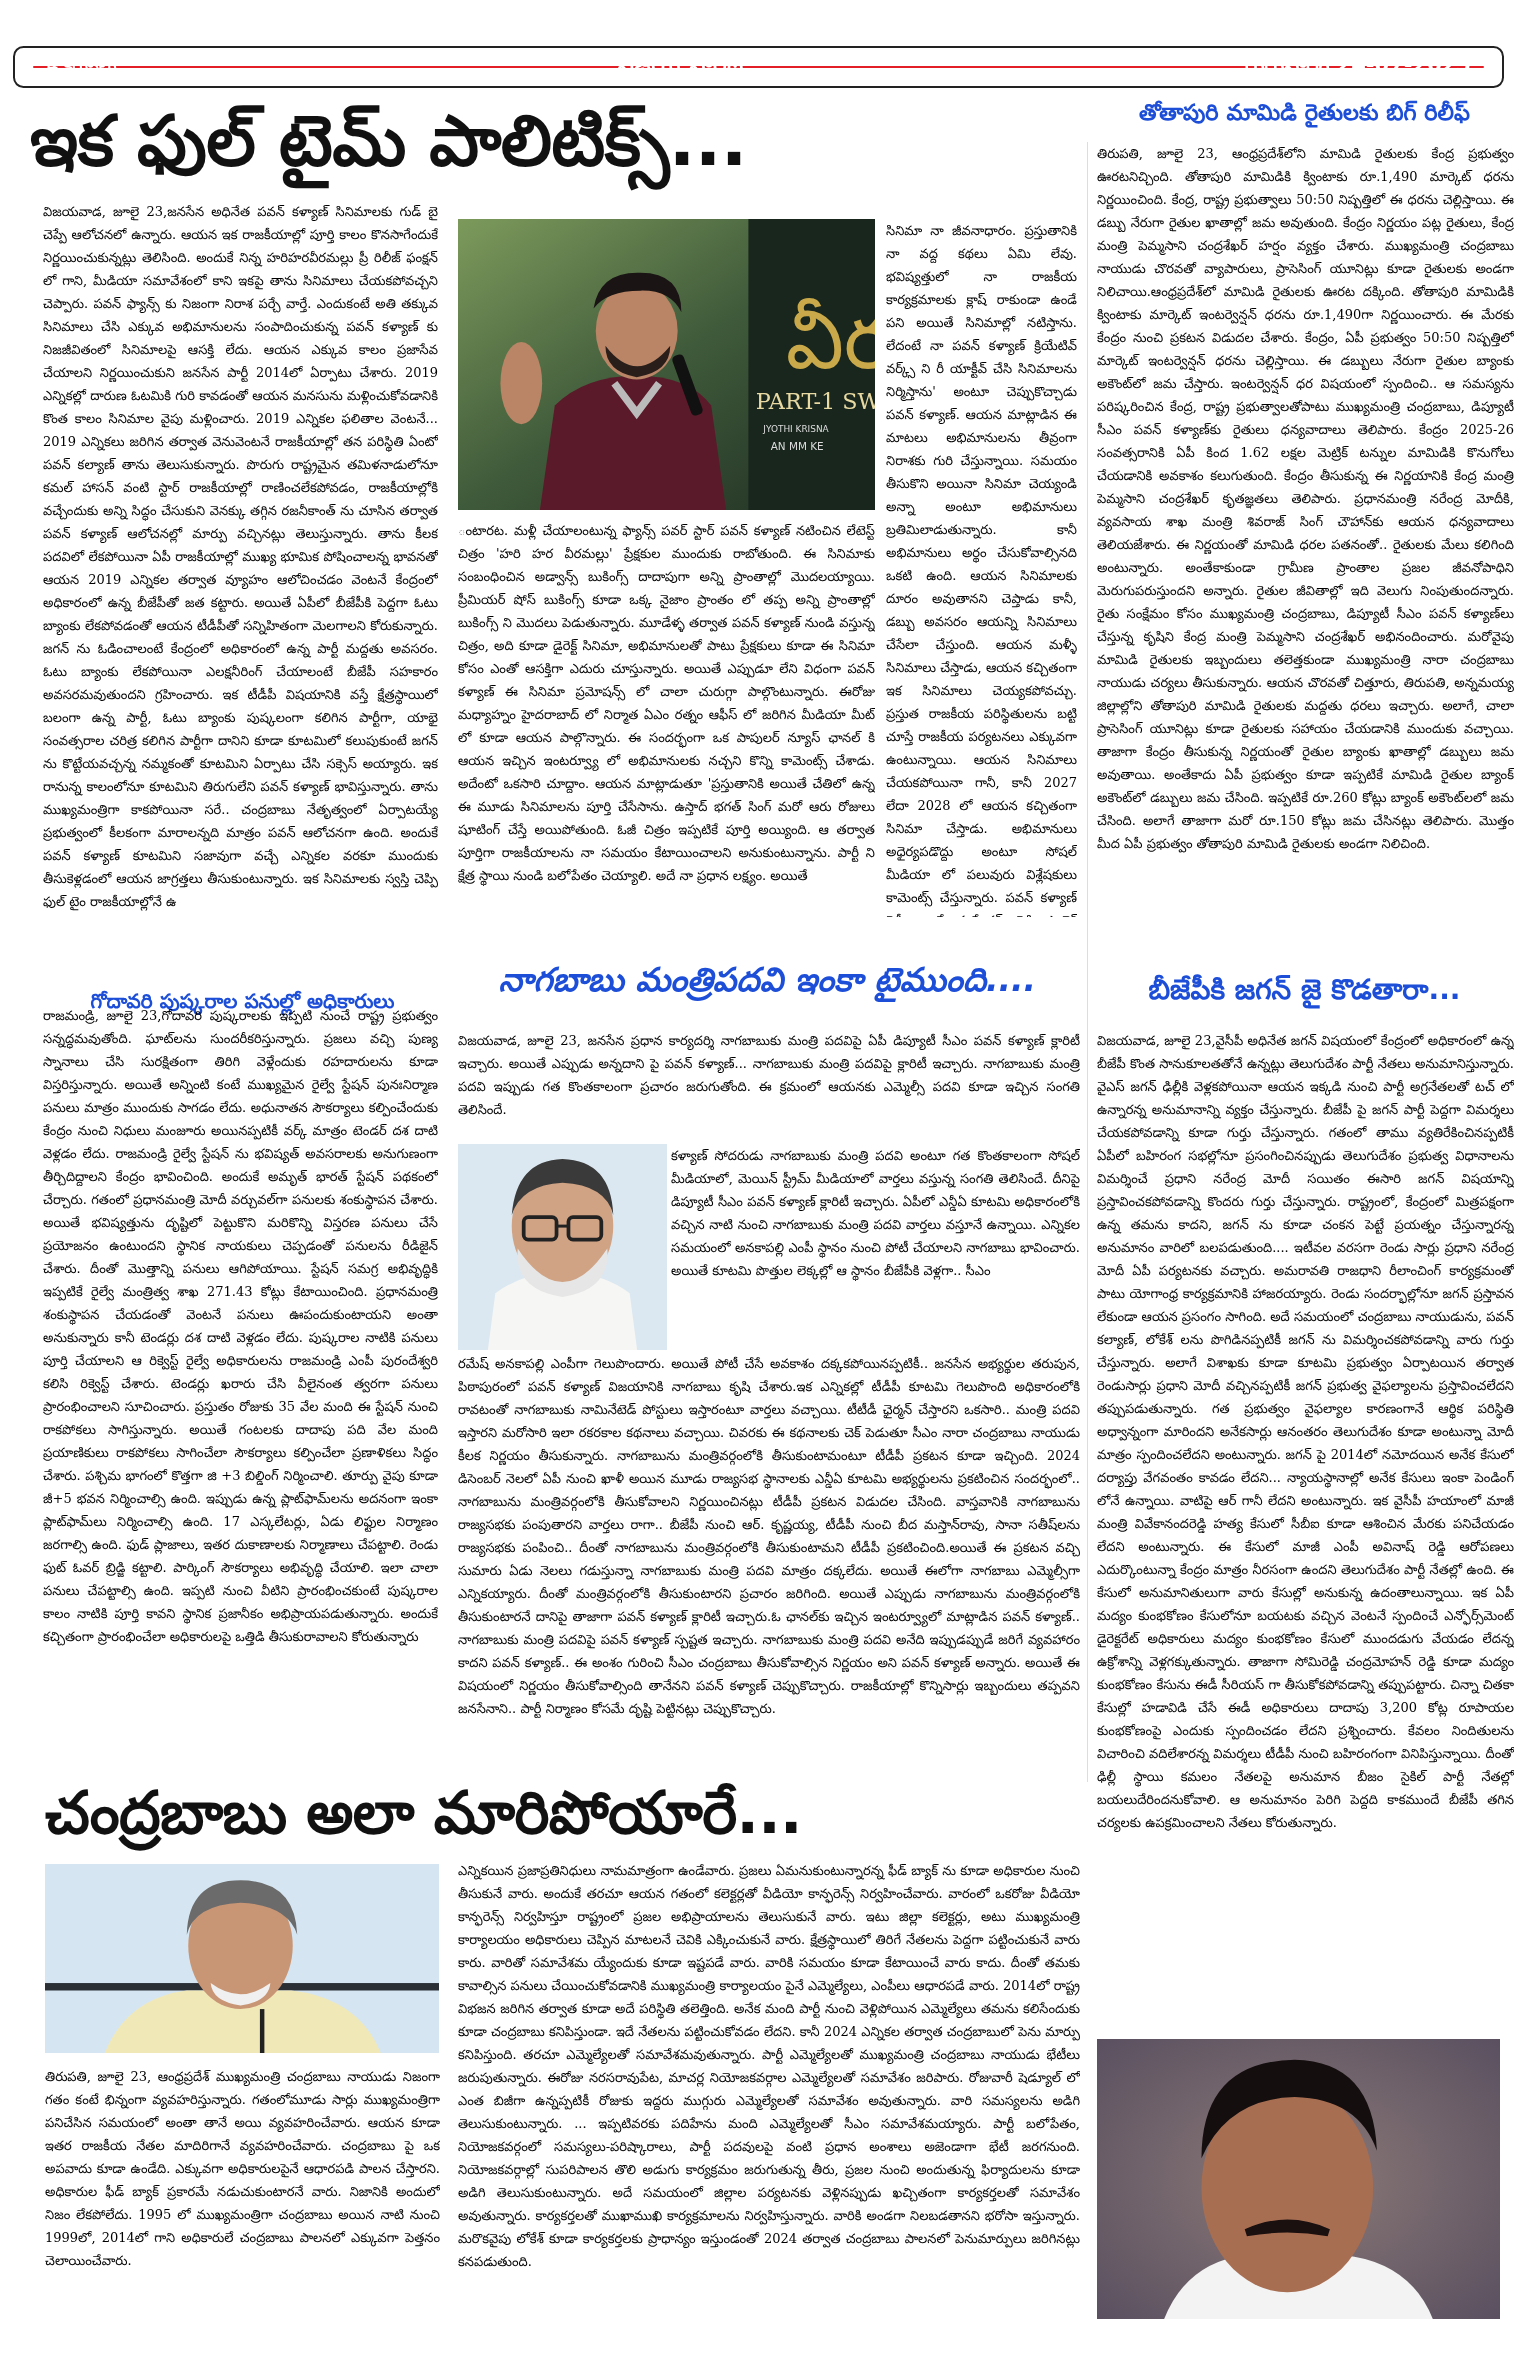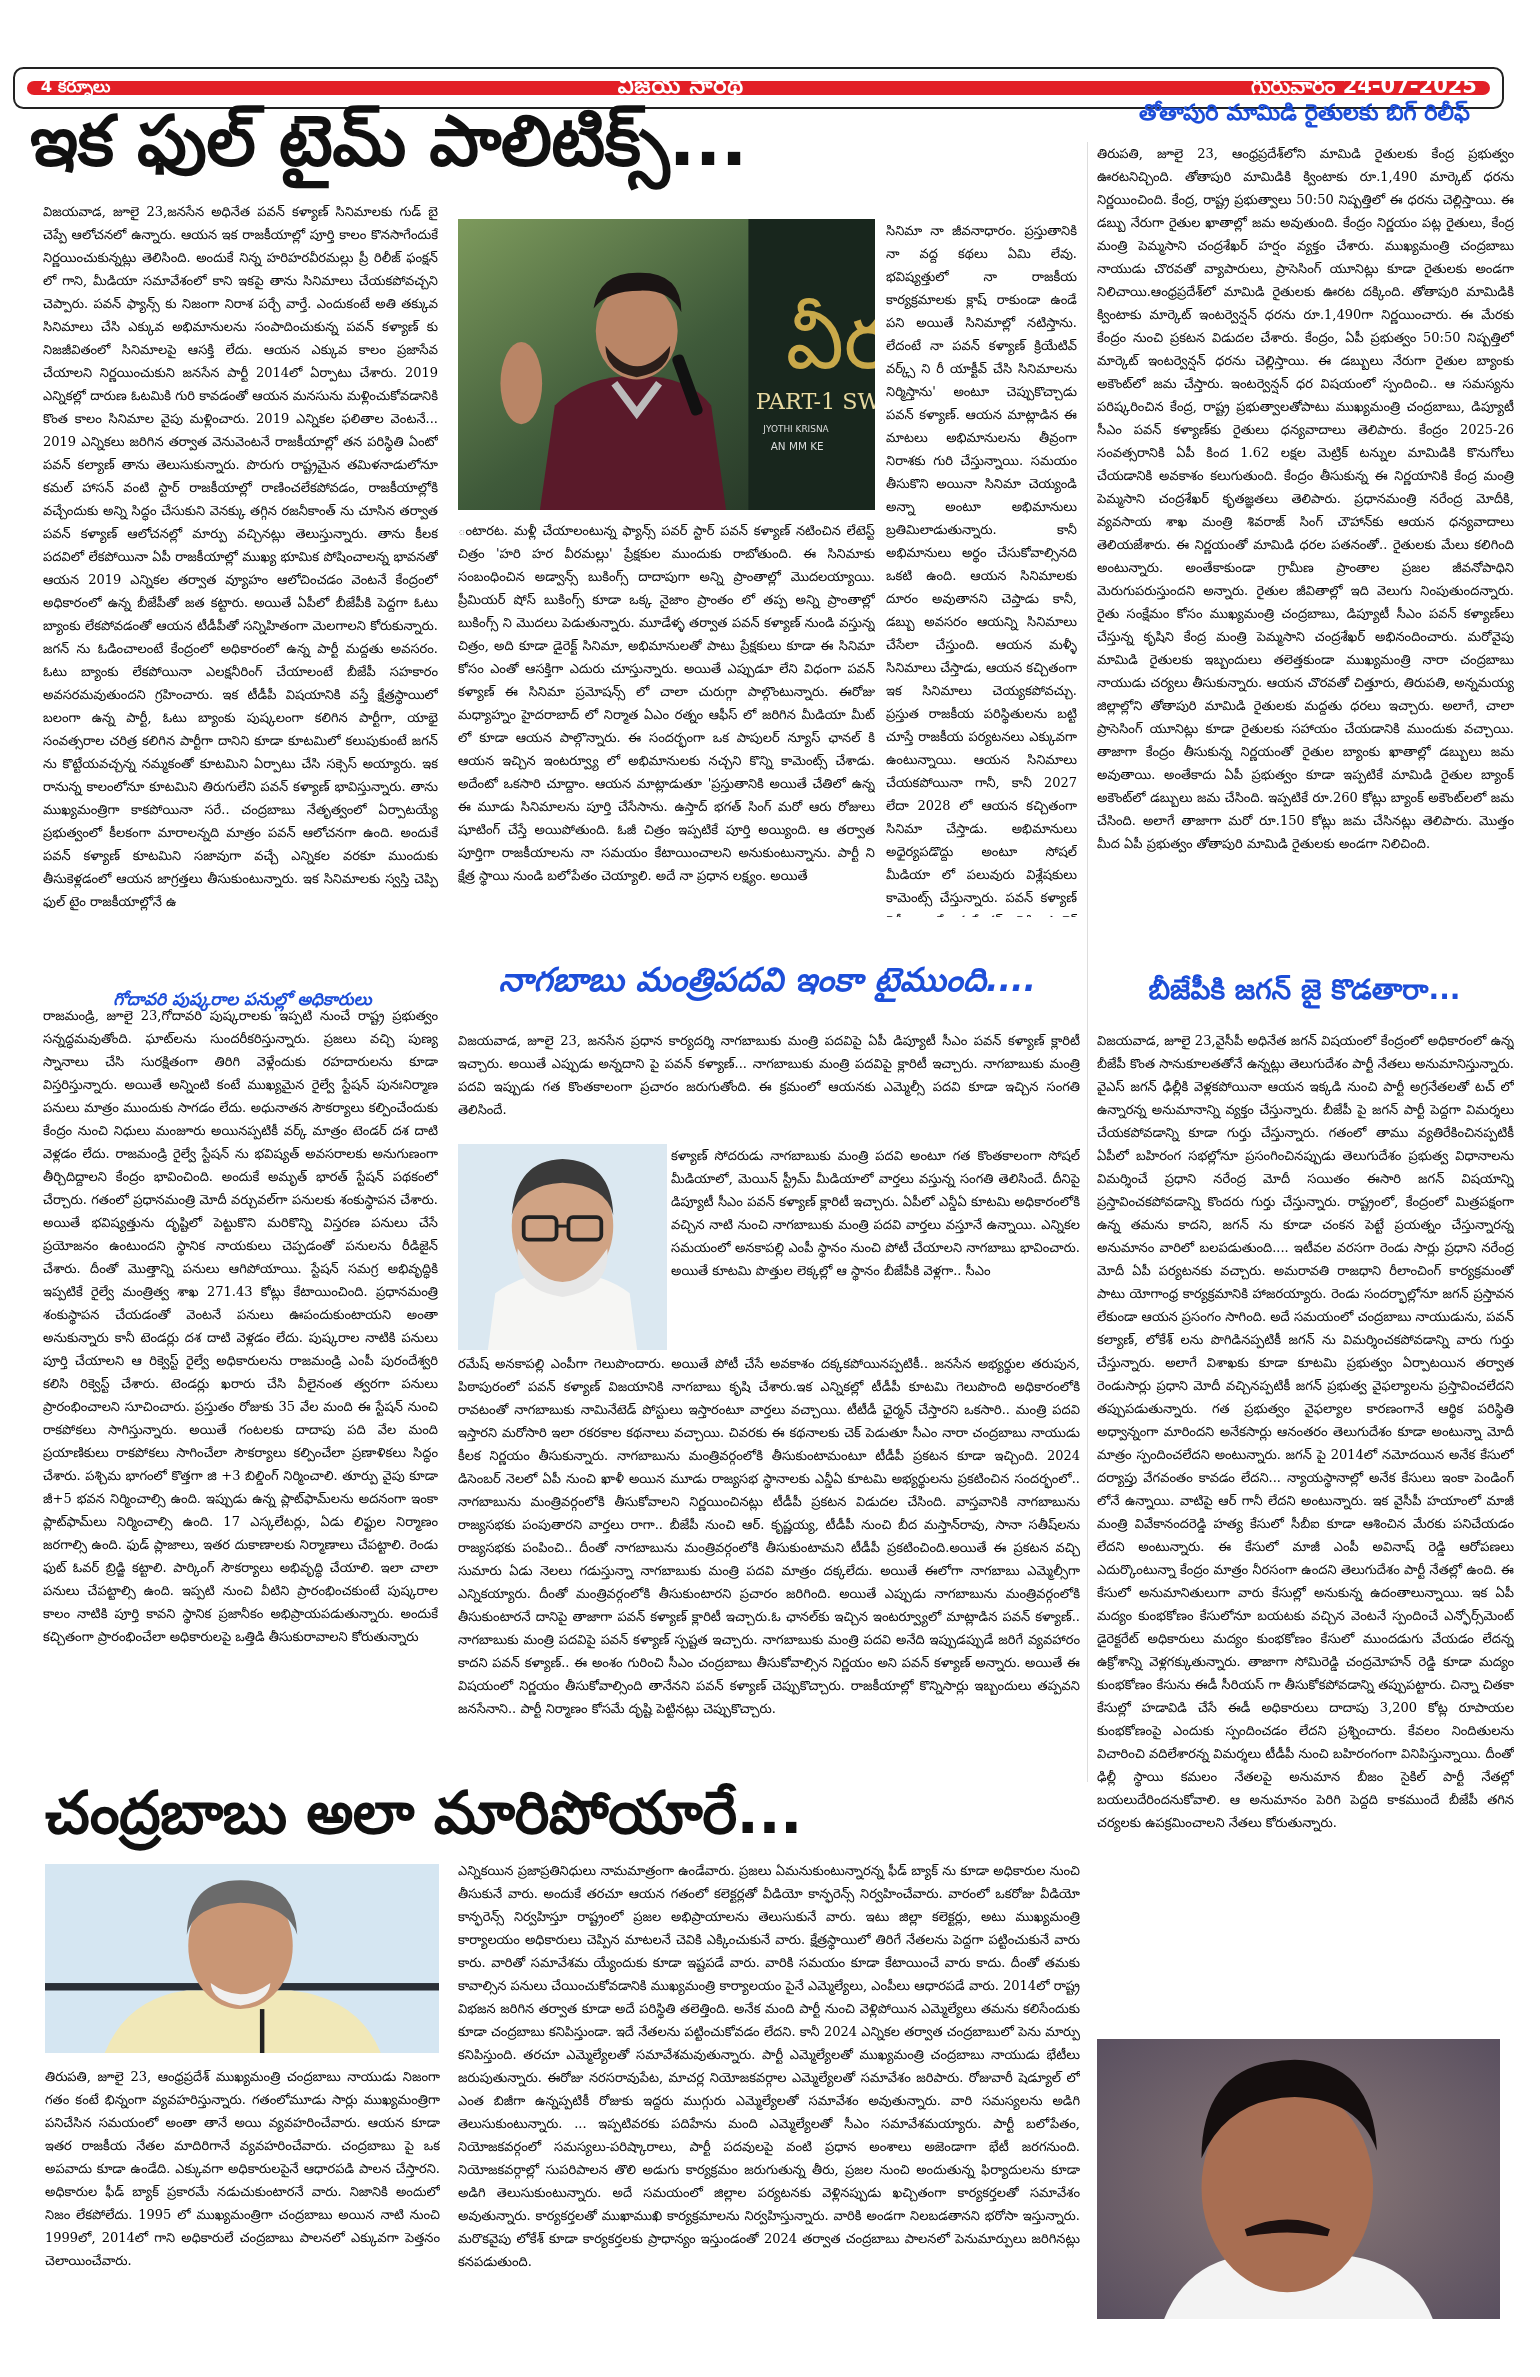--- a/index.html
+++ b/index.html
@@ -3,21 +3,21 @@
 <meta charset="utf-8">
 <style>
   * { box-sizing: border-box; margin: 0; padding: 0; }
   html, body { background: #ffffff; }
   body {
     width: 1541px; height: 2377px; position: relative; overflow: hidden;
     font-family: "DejaVu Sans", "Liberation Sans", sans-serif; color: #111;
   }
   .masthead {
     position: absolute; left: 13.4px; top: 46px; width: 1491px; height: 42px;
-    border: 2.2px solid #222; border-radius: 10.4px; background: #fff; padding: 12px; margin-top: 21px;
+    border: 2.2px solid #222; border-radius: 10.4px; background: #fff; padding: 18px;
   }
   .masthead-inner {
     width: 100%; height: 100%; background: #e21f26; border-radius: 7.5px;
     display: flex; align-items: center; justify-content: space-between;
     padding: 0 13.4px; color: #fff; font-weight: bold;
   }
   .mh-left { font-size: 16.4px; }
   .mh-center { font-size: 22.4px; letter-spacing: 0.7px; }
   .mh-right { font-size: 21px; }
 
@@ -89,21 +89,21 @@
 
 <div class="article" style="left:886px; top:219px; width:191px; height:698px;">
   <p>సినిమా నా జీవనాధారం. ప్రస్తుతానికి నా వద్ద కథలు ఏమి లేవు. భవిష్యత్తులో నా రాజకీయ కార్యక్రమాలకు క్లాష్ రాకుండా ఉండే పని అయితే సినిమాల్లో నటిస్తాను. లేదంటే నా పవన్ కళ్యాణ్ క్రియేటివ్ వర్క్స్ ని రీ యాక్టీవ్ చేసి సినిమాలను నిర్మిస్తాను' అంటూ చెప్పుకొచ్చాడు పవన్ కళ్యాణ్. ఆయన మాట్లాడిన ఈ మాటలు అభిమానులను తీవ్రంగా నిరాశకు గురి చేస్తున్నాయి. సమయం తీసుకొని అయినా సినిమా చెయ్యండి అన్నా అంటూ అభిమానులు బ్రతిమిలాడుతున్నారు. కానీ అభిమానులు అర్థం చేసుకోవాల్సినది ఒకటి ఉంది. ఆయన సినిమాలకు దూరం అవుతానని చెప్తాడు కానీ, డబ్బు అవసరం ఆయన్ని సినిమాలు చేసేలా చేస్తుంది. ఆయన మళ్ళీ సినిమాలు చేస్తాడు, ఆయన కచ్చితంగా ఇక సినిమాలు చెయ్యకపోవచ్చు. ప్రస్తుత రాజకీయ పరిస్థితులను బట్టి చూస్తే రాజకీయ పర్యటనలు ఎక్కువగా ఉంటున్నాయి. ఆయన సినిమాలు చేయకపోయినా గానీ, కానీ 2027 లేదా 2028 లో ఆయన కచ్చితంగా సినిమా చేస్తాడు. అభిమానులు అధైర్యపడొద్దు అంటూ సోషల్ మీడియా లో పలువురు విశ్లేషకులు కామెంట్స్ చేస్తున్నారు. పవన్ కళ్యాణ్ రెడీ అంటే సురేందర్ రెడ్డి ప్రాజెక్ట్ సిద్ధంగా ఉంది. మరి దీన్ని ఆయన ఎప్పుడు సెట్స్ మీదకు తీసుకెళ్తాడో చూడాలి.</p>
 </div>
 
 <div class="headline-md" style="left:1096px; top:100px; width:417px; font-size:22.4px;">తోతాపురి మామిడి రైతులకు బిగ్ రిలీఫ్</div>
 <div class="article" style="left:1097px; top:142px; width:417px; height:813px;">
   <p>తిరుపతి, జూలై 23, ఆంధ్రప్రదేశ్‌లోని మామిడి రైతులకు కేంద్ర ప్రభుత్వం ఊరటనిచ్చింది. తోతాపురి మామిడికి క్వింటాకు రూ.1,490 మార్కెట్ ధరను నిర్ణయించింది. కేంద్ర, రాష్ట్ర ప్రభుత్వాలు 50:50 నిష్పత్తిలో ఈ ధరను చెల్లిస్తాయి. ఈ డబ్బు నేరుగా రైతుల ఖాతాల్లో జమ అవుతుంది. కేంద్రం నిర్ణయం పట్ల రైతులు, కేంద్ర మంత్రి పెమ్మసాని చంద్రశేఖర్ హర్షం వ్యక్తం చేశారు. ముఖ్యమంత్రి చంద్రబాబు నాయుడు చొరవతో వ్యాపారులు, ప్రాసెసింగ్ యూనిట్లు కూడా రైతులకు అండగా నిలిచాయి.ఆంధ్రప్రదేశ్‌లో మామిడి రైతులకు ఊరట దక్కింది. తోతాపురి మామిడికి క్వింటాకు మార్కెట్ ఇంటర్వెన్షన్ ధరను రూ.1,490గా నిర్ణయించారు. ఈ మేరకు కేంద్రం నుంచి ప్రకటన విడుదల చేశారు. కేంద్రం, ఏపీ ప్రభుత్వం 50:50 నిష్పత్తిలో మార్కెట్ ఇంటర్వెన్షన్ ధరను చెల్లిస్తాయి. ఈ డబ్బులు నేరుగా రైతుల బ్యాంకు అకౌంట్‌లో జమ చేస్తారు. ఇంటర్వెన్షన్ ధర విషయంలో స్పందించి.. ఆ సమస్యను పరిష్కరించిన కేంద్ర, రాష్ట్ర ప్రభుత్వాలతోపాటు ముఖ్యమంత్రి చంద్రబాబు, డిప్యూటీ సీఎం పవన్ కళ్యాణ్‌కు రైతులు ధన్యవాదాలు తెలిపారు. కేంద్రం 2025-26 సంవత్సరానికి ఏపీ కింద 1.62 లక్షల మెట్రిక్ టన్నుల మామిడికి కొనుగోలు చేయడానికి అవకాశం కలుగుతుంది. కేంద్రం తీసుకున్న ఈ నిర్ణయానికి కేంద్ర మంత్రి పెమ్మసాని చంద్రశేఖర్ కృతజ్ఞతలు తెలిపారు. ప్రధానమంత్రి నరేంద్ర మోదీకి, వ్యవసాయ శాఖ మంత్రి శివరాజ్ సింగ్ చౌహాన్‌కు ఆయన ధన్యవాదాలు తెలియజేశారు. ఈ నిర్ణయంతో మామిడి ధరల పతనంతో.. రైతులకు మేలు కలిగింది అంటున్నారు. అంతేకాకుండా గ్రామీణ ప్రాంతాల ప్రజల జీవనోపాధిని మెరుగుపరుస్తుందని అన్నారు. రైతుల జీవితాల్లో ఇది వెలుగు నింపుతుందన్నారు. రైతు సంక్షేమం కోసం ముఖ్యమంత్రి చంద్రబాబు, డిప్యూటీ సీఎం పవన్ కళ్యాణ్‌లు చేస్తున్న కృషిని కేంద్ర మంత్రి పెమ్మసాని చంద్రశేఖర్ అభినందించారు. మరోవైపు మామిడి రైతులకు ఇబ్బందులు తలెత్తకుండా ముఖ్యమంత్రి నారా చంద్రబాబు నాయుడు చర్యలు తీసుకున్నారు. ఆయన చొరవతో చిత్తూరు, తిరుపతి, అన్నమయ్య జిల్లాల్లోని తోతాపురి మామిడి రైతులకు మద్దతు ధరలు ఇచ్చారు. అలాగే, చాలా ప్రాసెసింగ్ యూనిట్లు కూడా రైతులకు సహాయం చేయడానికి ముందుకు వచ్చాయి. తాజాగా కేంద్రం తీసుకున్న నిర్ణయంతో రైతుల బ్యాంకు ఖాతాల్లో డబ్బులు జమ అవుతాయి. అంతేకాదు ఏపీ ప్రభుత్వం కూడా ఇప్పటికే మామిడి రైతుల బ్యాంక్ అకౌంట్‌లో డబ్బులు జమ చేసింది. ఇప్పటికే రూ.260 కోట్లు బ్యాంక్ అకౌంట్‌లలో జమ చేసింది. అలాగే తాజాగా మరో రూ.150 కోట్లు జమ చేసినట్లు తెలిపారు. మొత్తం మీద ఏపీ ప్రభుత్వం తోతాపురి మామిడి రైతులకు అండగా నిలిచింది.</p>
 </div>
 
-<div class="headline-md" style="left:45px; top:990px; width:395px; font-size:17px;font-style:italic;">గోదావరి పుష్కరాల పనుల్లో అధికారులు</div>
+<div class="headline-md" style="left:45px; top:990px; width:395px; font-size:20px;">గోదావరి పుష్కరాల పనుల్లో అధికారులు</div>
 <div class="article" style="left:43px; top:1004px; width:395px; height:686px;">
   <p>రాజమండ్రి, జూలై 23,గోదావరి పుష్కరాలకు ఇప్పటి నుంచే రాష్ట్ర ప్రభుత్వం సన్నద్ధమవుతోంది. ఘాట్‌లను సుందరీకరిస్తున్నారు. ప్రజలు వచ్చి పుణ్య స్నానాలు చేసి సురక్షితంగా తిరిగి వెళ్లేందుకు రహదారులను కూడా విస్తరిస్తున్నారు. అయితే అన్నింటి కంటే ముఖ్యమైన రైల్వే స్టేషన్ పునఃనిర్మాణ పనులు మాత్రం ముందుకు సాగడం లేదు. అధునాతన సౌకర్యాలు కల్పించేందుకు కేంద్రం నుంచి నిధులు మంజూరు అయినప్పటికీ వర్క్ మాత్రం టెండర్ దశ దాటి వెళ్లడం లేదు. రాజమండ్రి రైల్వే స్టేషన్ ను భవిష్యత్ అవసరాలకు అనుగుణంగా తీర్చిదిద్దాలని కేంద్రం భావించింది. అందుకే అమృత్ భారత్ స్టేషన్ పథకంలో చేర్చారు. గతంలో ప్రధానమంత్రి మోదీ వర్చువల్‌గా పనులకు శంకుస్థాపన చేశారు. అయితే భవిష్యత్తును దృష్టిలో పెట్టుకొని మరికొన్ని విస్తరణ పనులు చేసే ప్రయోజనం ఉంటుందని స్థానిక నాయకులు చెప్పడంతో పనులను రీడిజైన్ చేశారు. దీంతో మొత్తాన్ని పనులు ఆగిపోయాయి. స్టేషన్ సమగ్ర అభివృద్ధికి ఇప్పటికే రైల్వే మంత్రిత్వ శాఖ 271.43 కోట్లు కేటాయించింది. ప్రధానమంత్రి శంకుస్థాపన చేయడంతో వెంటనే పనులు ఊపందుకుంటాయని అంతా అనుకున్నారు కానీ టెండర్లు దశ దాటి వెళ్లడం లేదు. పుష్కరాల నాటికి పనులు పూర్తి చేయాలని ఆ రిక్వెస్ట్ రైల్వే అధికారులను రాజమండ్రి ఎంపీ పురందేశ్వరి కలిసి రిక్వెస్ట్ చేశారు. టెండర్లు ఖరారు చేసి వీలైనంత త్వరగా పనులు ప్రారంభించాలని సూచించారు. ప్రస్తుతం రోజుకు 35 వేల మంది ఈ స్టేషన్ నుంచి రాకపోకలు సాగిస్తున్నారు. అయితే గంటలకు దాదాపు పది వేల మంది ప్రయాణికులు రాకపోకలు సాగించేలా సౌకర్యాలు కల్పించేలా ప్రణాళికలు సిద్ధం చేశారు. పశ్చిమ భాగంలో కొత్తగా జి +3 బిల్డింగ్ నిర్మించాలి. తూర్పు వైపు కూడా జీ+5 భవన నిర్మించాల్సి ఉంది. ఇప్పుడు ఉన్న ప్లాట్‌ఫామ్‌లను అదనంగా ఇంకా ప్లాట్‌ఫామ్‌లు నిర్మించాల్సి ఉంది. 17 ఎస్కలేటర్లు, ఏడు లిఫ్టుల నిర్మాణం జరగాల్సి ఉంది. ఫుడ్ ప్లాజాలు, ఇతర దుకాణాలకు నిర్మాణాలు చేపట్టాలి. రెండు ఫుట్ ఓవర్ బ్రిడ్జి కట్టాలి. పార్కింగ్ సౌకర్యాలు అభివృద్ధి చేయాలి. ఇలా చాలా పనులు చేపట్టాల్సి ఉంది. ఇప్పటి నుంచి వీటిని ప్రారంభించకుంటే పుష్కరాల కాలం నాటికి పూర్తి కావని స్థానిక ప్రజానీకం అభిప్రాయపడుతున్నారు. అందుకే కచ్చితంగా ప్రారంభించేలా అధికారులపై ఒత్తిడి తీసుకురావాలని కోరుతున్నారు</p>
 </div>
 
 <div class="headline-md" style="left:447px; top:962px; width:641px; font-size:33px;font-style:italic;">నాగబాబు మంత్రిపదవి ఇంకా టైముంది....</div>
 <div class="article" style="left:458px; top:1029px; width:622px; height:92px;">
   <p>విజయవాడ, జూలై 23, జనసేన ప్రధాన కార్యదర్శి నాగబాబుకు మంత్రి పదవిపై ఏపీ డిప్యూటీ సీఎం పవన్ కళ్యాణ్ క్లారిటీ ఇచ్చారు. అయితే ఎప్పుడు అన్నదాని పై పవన్ కళ్యాణ్... నాగబాబుకు మంత్రి పదవిపై క్లారిటీ ఇచ్చారు. నాగబాబుకు మంత్రి పదవి ఇప్పుడు గత కొంతకాలంగా ప్రచారం జరుగుతోంది. ఈ క్రమంలో ఆయనకు ఎమ్మెల్సీ పదవి కూడా ఇచ్చిన సంగతి తెలిసిందే.</p>
 </div>
 <div class="photo" style="left:458px; top:1144px; width:209px; height:206px;">
   <svg viewBox="0 0 280 276" preserveAspectRatio="none">

